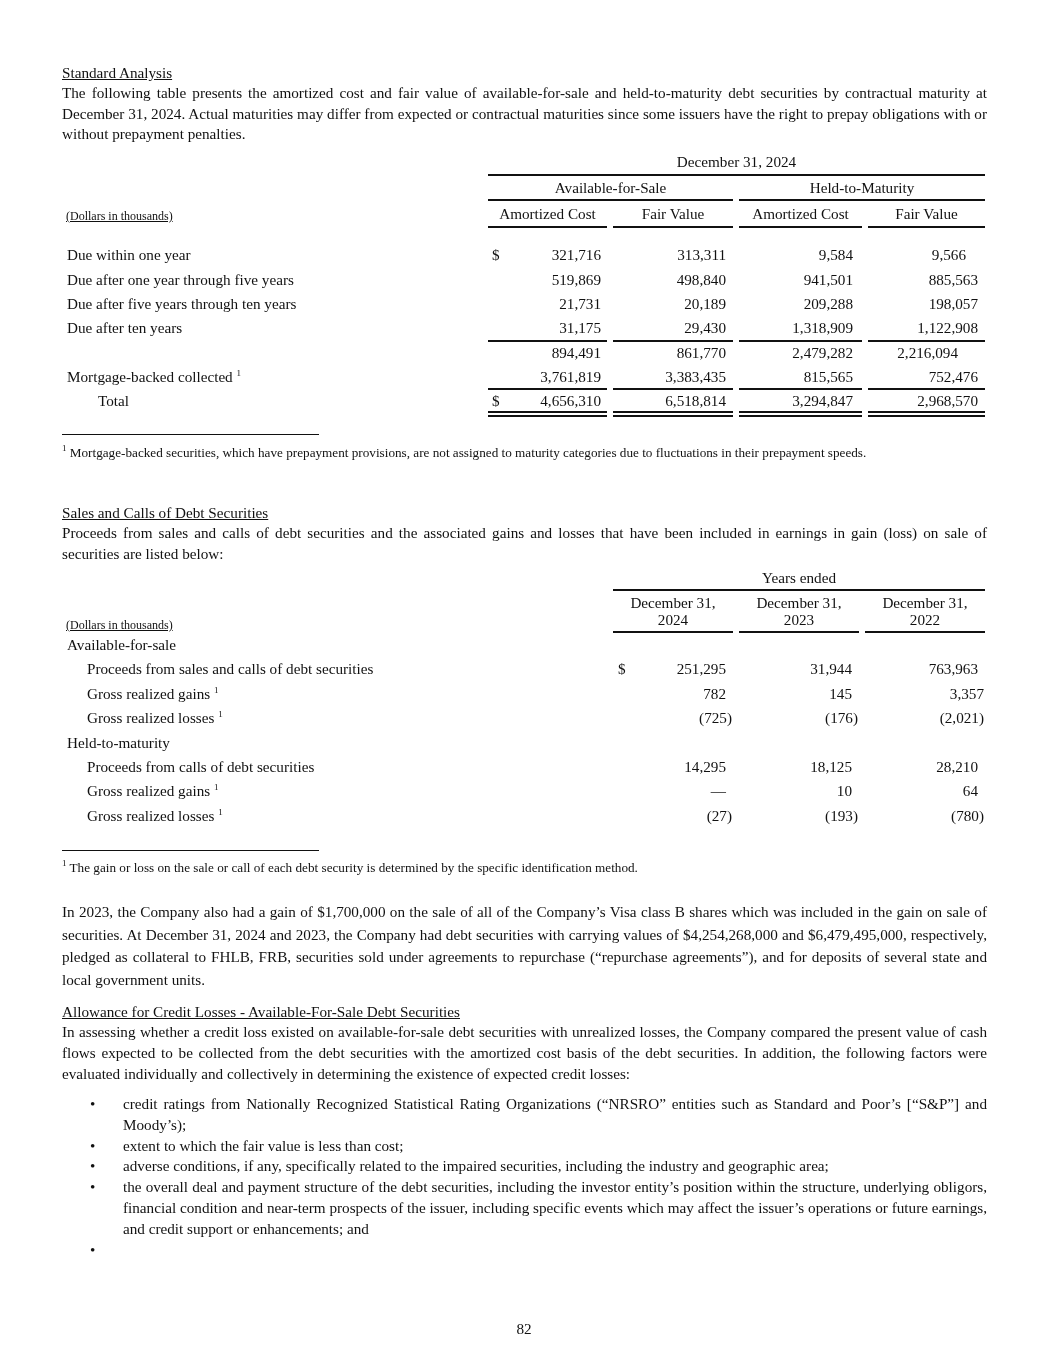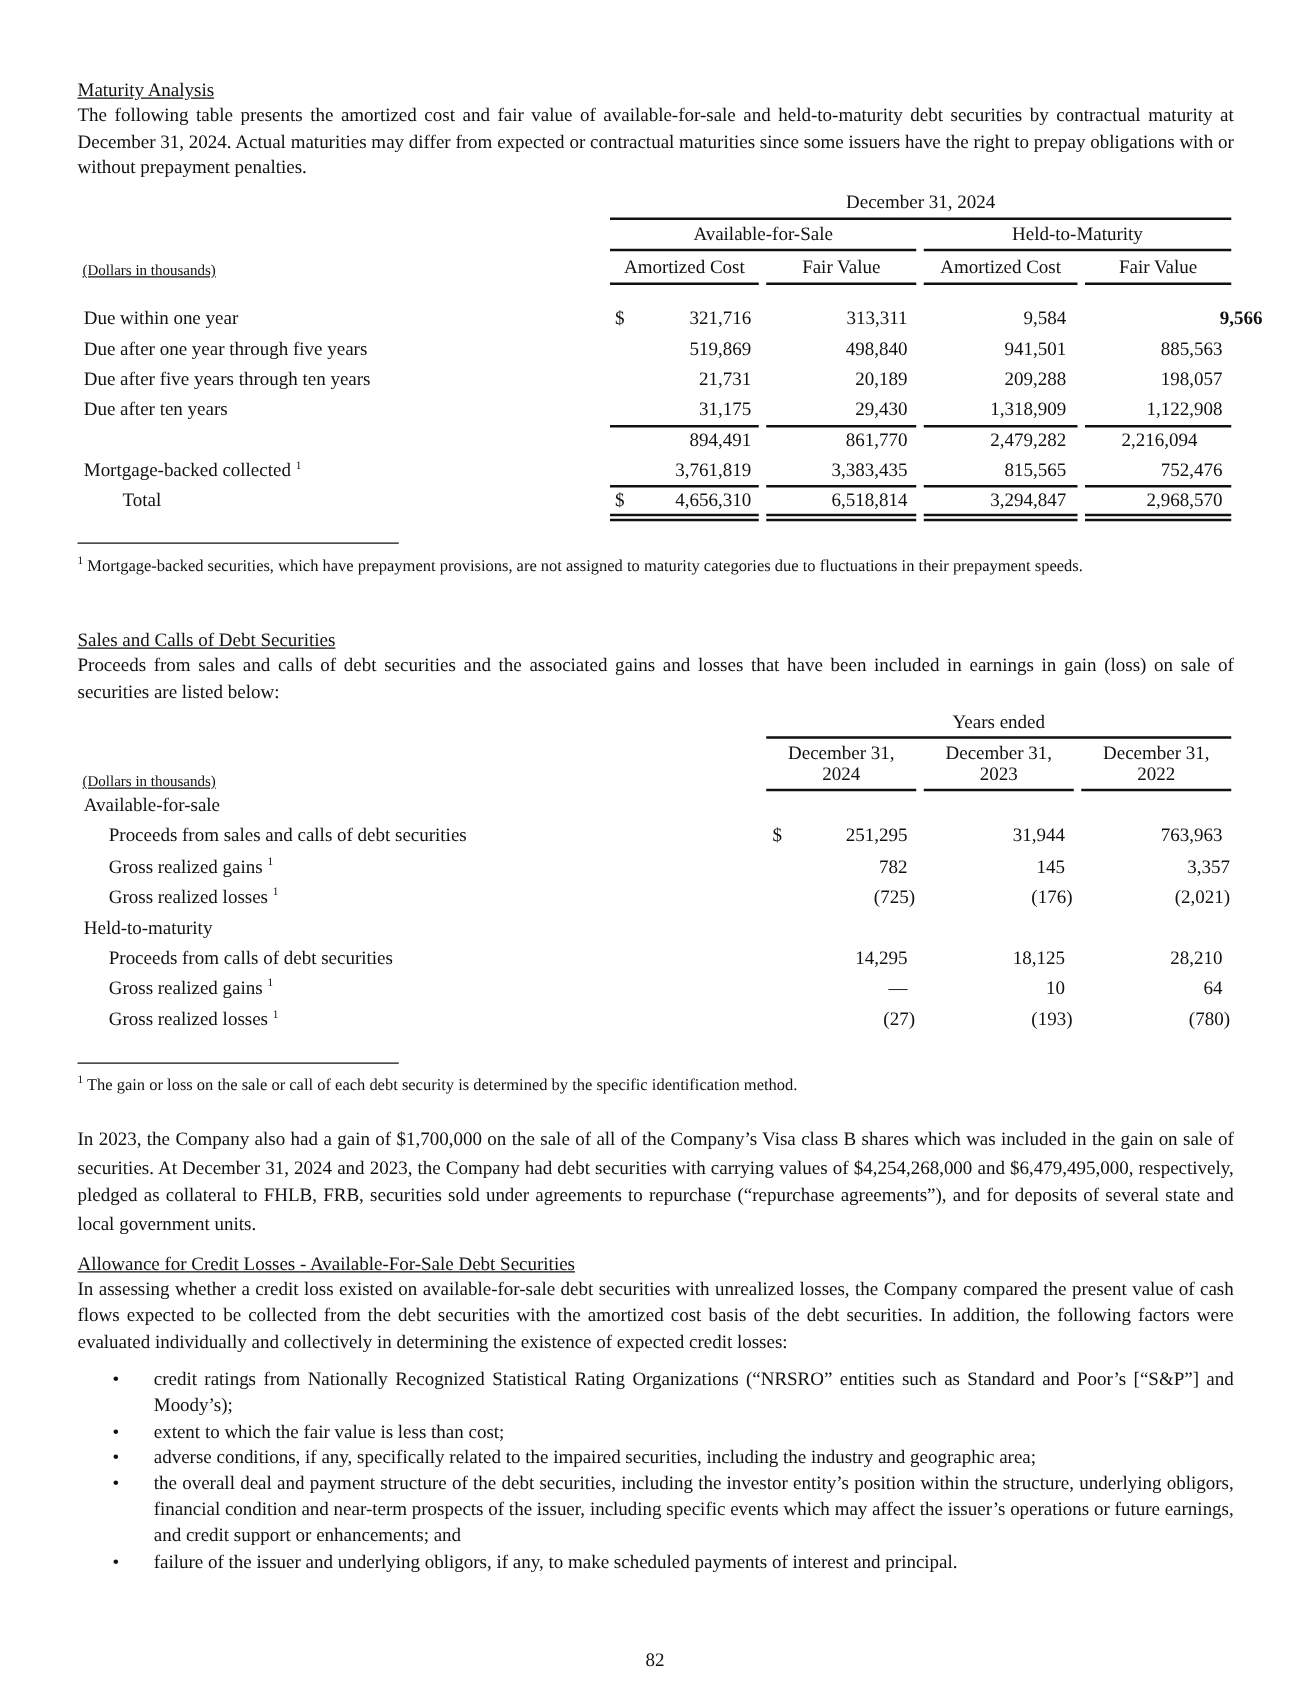--- a/index.html
+++ b/index.html
@@ -18,21 +18,21 @@
   sup { font-size: 9px; vertical-align: 6px; line-height: 0; }
   .center { text-align: center; position: absolute; }
   .fn { font-size: 13.2px; line-height: 19px; text-align: justify; }
   ul.bul { list-style: none; margin: 0; padding: 0; }
   ul.bul li { position: relative; padding-left: 61px; text-align: justify; }
   ul.bul li .dot { position: absolute; left: 28px; top: 0; }
 </style>
 </head>
 <body>
 
-<div class="abs u" style="left:62px;top:63px;">Maturity Analysis</div>
+<div class="abs u" style="left:62px;top:63px;">Standard Analysis</div>
 <p class="abs" style="left:62px;top:83px;width:925px;">The following table presents the amortized cost and fair value of available-for-sale and held-to-maturity debt securities by contractual maturity at December 31, 2024.  Actual maturities may differ from expected or contractual maturities since some issuers have the right to prepay obligations with or without prepayment penalties.</p>
 
 <div>
   <div class="center" style="left:488px;top:152px;width:497px;">December 31, 2024</div>
   <div class="rule" style="left:488px;top:174px;width:497px;"></div>
 
   <div class="center" style="left:488px;top:178px;width:245px;">Available-for-Sale</div>
   <div class="center" style="left:739px;top:178px;width:246px;">Held-to-Maturity</div>
   <div class="rule" style="left:488px;top:199px;width:245px;"></div>
   <div class="rule" style="left:739px;top:199px;width:246px;"></div>
@@ -46,21 +46,21 @@
   <div class="rule" style="left:613px;top:226px;width:120px;"></div>
   <div class="rule" style="left:739px;top:226px;width:123px;"></div>
   <div class="rule" style="left:868px;top:226px;width:117px;"></div>
 
   <div>
     <div class="abs" style="left:67px;top:245px;">Due within one year</div>
     <div class="abs" style="left:492px;top:245px;">$</div>
     <div class="num" style="left:488px;top:245px;width:113px;">321,716</div>
     <div class="num" style="left:613px;top:245px;width:113px;">313,311</div>
     <div class="num" style="left:739px;top:245px;width:114px;">9,584</div>
-    <div class="num" style="left:900px;top:245px;width:110px;font-weight:bold;">9,566</div>
+    <div class="num" style="left:856px;top:245px;width:110px;">9,566</div>
   </div>
 
   <div>
     <div class="abs" style="left:67px;top:270px;">Due after one year through five years</div>
     <div class="num" style="left:488px;top:270px;width:113px;">519,869</div>
     <div class="num" style="left:613px;top:270px;width:113px;">498,840</div>
     <div class="num" style="left:739px;top:270px;width:114px;">941,501</div>
     <div class="num" style="left:868px;top:270px;width:110px;">885,563</div>
   </div>
 
@@ -198,16 +198,16 @@
 <p class="abs" style="left:62px;top:901px;width:925px;line-height:22.5px;">In 2023, the Company also had a gain of $1,700,000 on the sale of all of the Company’s Visa class B shares which was included in the gain on sale of securities.  At December 31, 2024 and 2023, the Company had debt securities with carrying values of $4,254,268,000 and $6,479,495,000, respectively, pledged as collateral to FHLB, FRB, securities sold under agreements to repurchase (“repurchase agreements”), and for deposits of several state and local government units.</p>
 
 <div class="abs u" style="left:62px;top:1002px;">Allowance for Credit Losses - Available-For-Sale Debt Securities</div>
 <p class="abs" style="left:62px;top:1022px;width:925px;line-height:20.8px;">In assessing whether a credit loss existed on available-for-sale debt securities with unrealized losses, the Company compared the present value of cash flows expected to be collected from the debt securities with the amortized cost basis of the debt securities.  In addition, the following factors were evaluated individually and collectively in determining the existence of expected credit losses:</p>
 
 <ul class="bul abs" style="left:62px;top:1094px;width:925px;line-height:20.8px;">
   <li><span class="dot">•</span><span>credit ratings from Nationally Recognized Statistical Rating Organizations (“NRSRO” entities such as Standard and Poor’s [“S&amp;P”] and Moody’s);</span></li>
   <li><span class="dot">•</span><span>extent to which the fair value is less than cost;</span></li>
   <li><span class="dot">•</span><span>adverse conditions, if any, specifically related to the impaired securities, including the industry and geographic area;</span></li>
   <li><span class="dot">•</span><span>the overall deal and payment structure of the debt securities, including the investor entity’s position within the structure, underlying obligors, financial condition and near-term prospects of the issuer, including specific events which may affect the issuer’s operations or future earnings, and credit support or enhancements; and</span></li>
-  <li><span class="dot">•</span><span>failure of the issuer and underlying obligors, if any, to make scheduled payments of interest and principal.</span></li>
+  <li><span class="dot">•</span></li>
 </ul>
 
 <div class="center" style="left:0;top:1319px;width:1048px;">82</div>
 
 </body></html>

